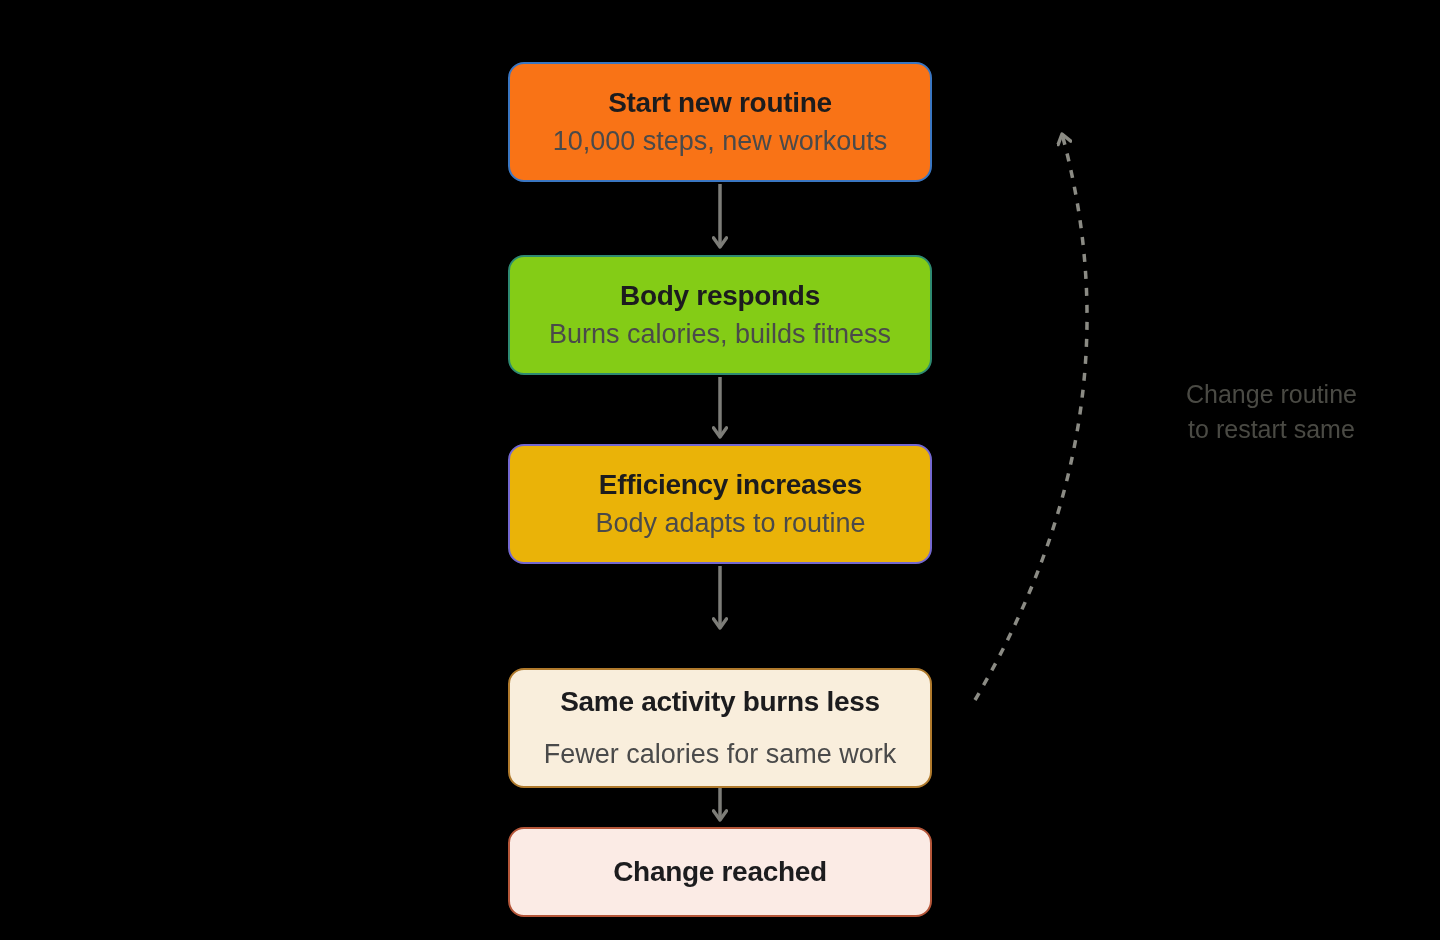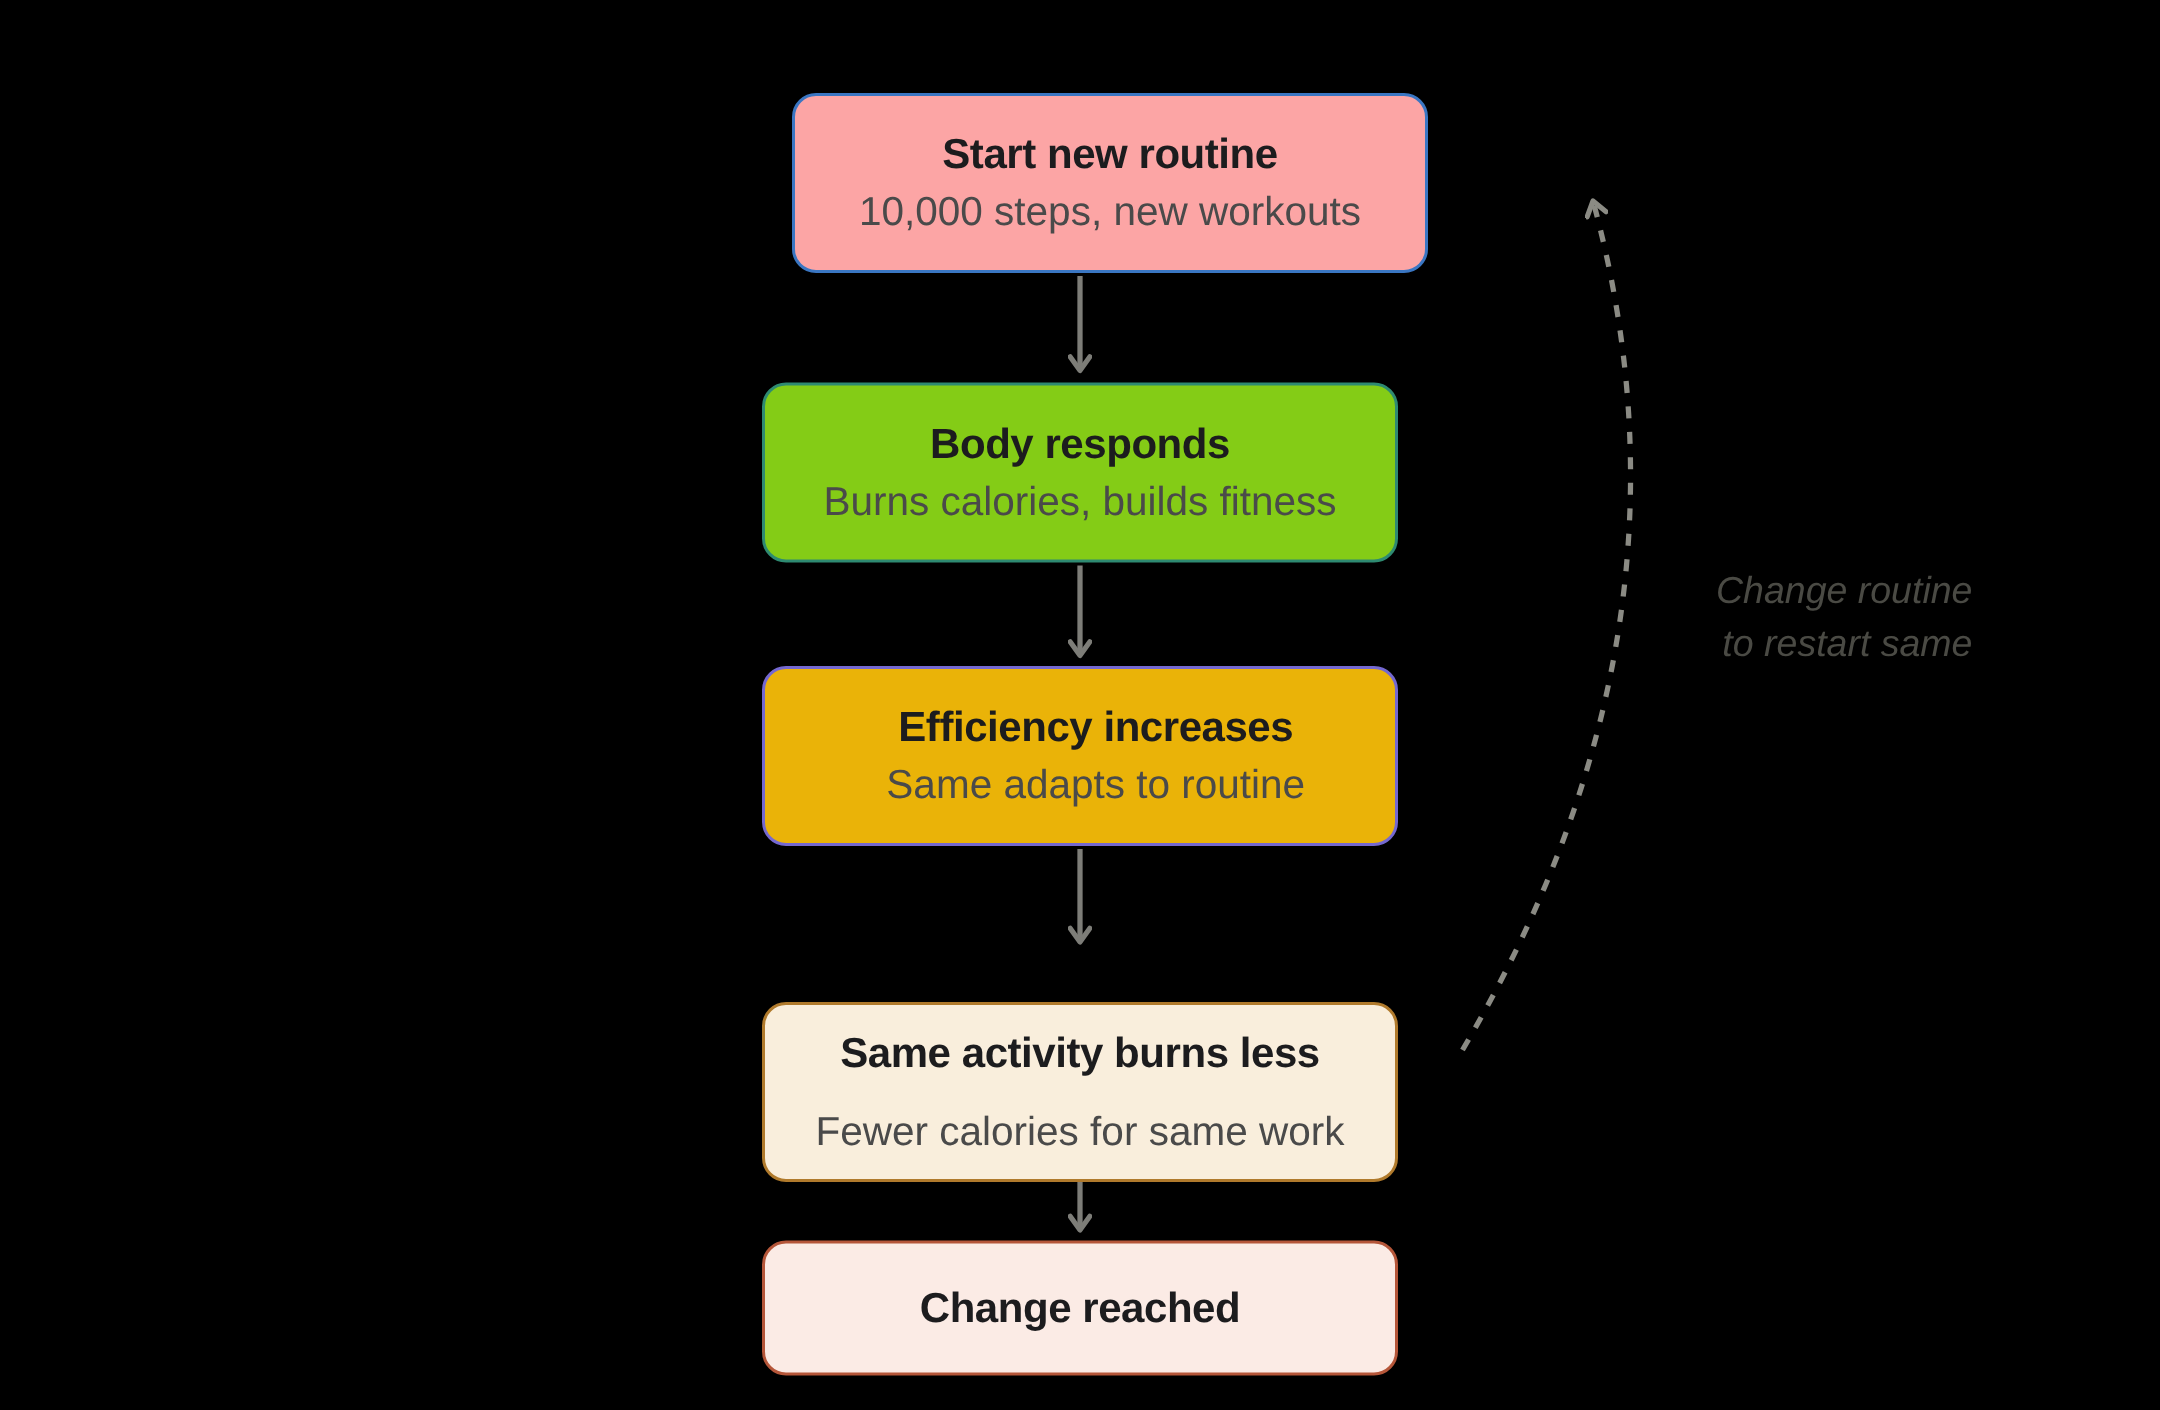--- a/index.html
+++ b/index.html
@@ -67,28 +67,27 @@
   }
   .node-subtitle {
     font-size: 27px;
     font-weight: 400;
     color: var(--subtitle-c, #4a4a4a);
     line-height: 1.15;
   }
   .node-subtitle:empty { display: none; }
   .loop-label {
     position: absolute;
-    left: 1144px;
+    left: 1186px;
     top: 377px;
     font-size: 25px;
     line-height: 35px;
     color: var(--label-c, #4a4a44);
-    text-align: right;
+    text-align: center;
     white-space: nowrap;
-    font-style: italic;
   }
 </style>
 </head>
 <body>
 
 <div class="canvas">
 
   <svg class="connectors" width="1440" height="940" viewBox="0 0 1440 940">
     <defs>
       <marker id="arrowSolid" viewBox="0 0 12 12" refX="9" refY="6" markerWidth="4.5" markerHeight="4.5" orient="auto">
@@ -100,33 +99,33 @@
     </defs>
 
     <line class="connector-line" x1="720" y1="184" x2="720" y2="247" marker-end="url(#arrowSolid)"></line>
     <line class="connector-line" x1="720" y1="377" x2="720" y2="437" marker-end="url(#arrowSolid)"></line>
     <line class="connector-line" x1="720" y1="566" x2="720" y2="628" marker-end="url(#arrowSolid)"></line>
     <line class="connector-line" x1="720" y1="757" x2="720" y2="820" marker-end="url(#arrowSolid)"></line>
 
     <path class="loop-curve" d="M975 700 Q1140 420 1062 134" marker-end="url(#arrowLoop)"></path>
   </svg>
 
-  <div class="flow-node node-0" style="background: #fca5a5; border-color: rgb(58, 118, 194); margin-left: 20px;">
+  <div class="flow-node node-0" style="background: #f97316; border-color: rgb(58, 118, 194);">
     <div class="node-title">Start new routine</div>
     <div class="node-subtitle">10,000 steps, new workouts</div>
   </div>
 
   <div class="flow-node node-1" style="background: #84cc16; border-color: rgb(46, 138, 113);">
     <div class="node-title">Body responds</div>
     <div class="node-subtitle">Burns calories, builds fitness</div>
   </div>
 
   <div class="flow-node node-2" style="background: #eab308; border-color: rgb(116, 104, 208); padding-left: 21px;">
     <div class="node-title">Efficiency increases</div>
-    <div class="node-subtitle">Same adapts to routine</div>
+    <div class="node-subtitle">Body adapts to routine</div>
   </div>
 
   <div class="flow-node node-3" style="background: rgb(249, 238, 220); border-color: rgb(176, 122, 44);">
     <div class="node-title">Same activity burns less</div>
     <div class="node-subtitle">Fewer calories for same work</div>
   </div>
 
   <div class="flow-node node-4" style="background: rgb(251, 235, 229); border-color: rgb(181, 86, 57);">
     <div class="node-title">Change reached</div>
 

